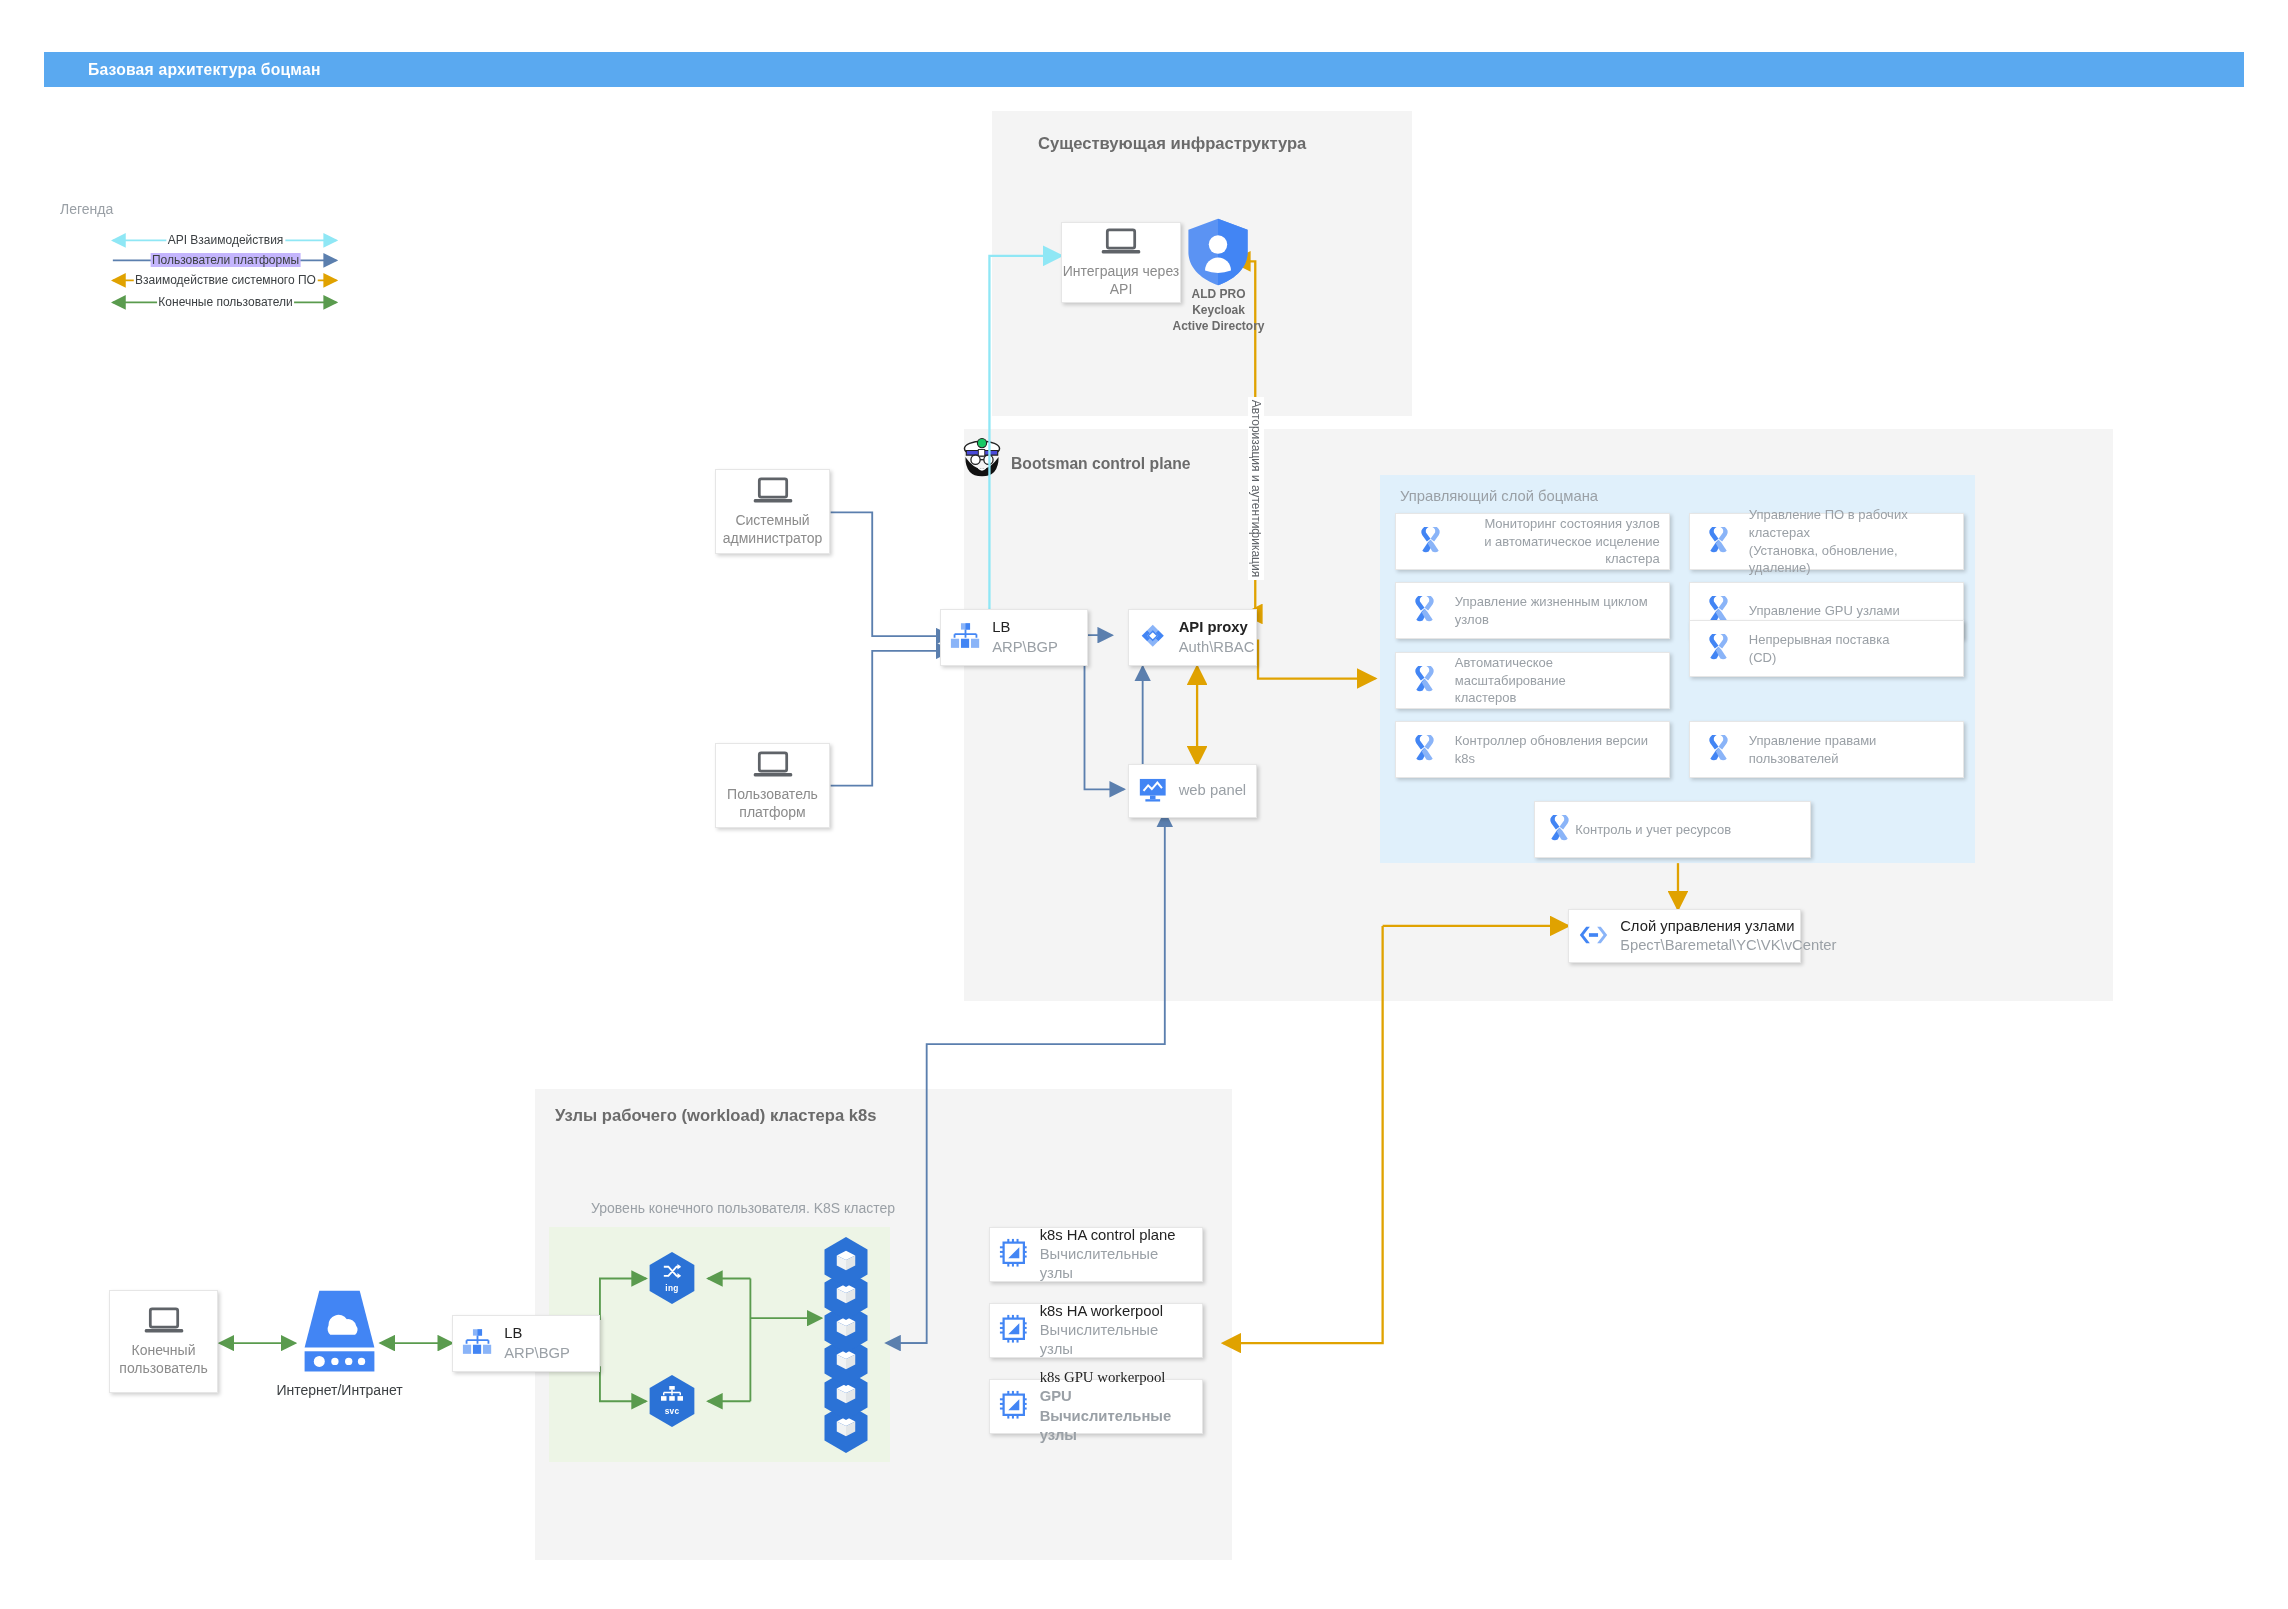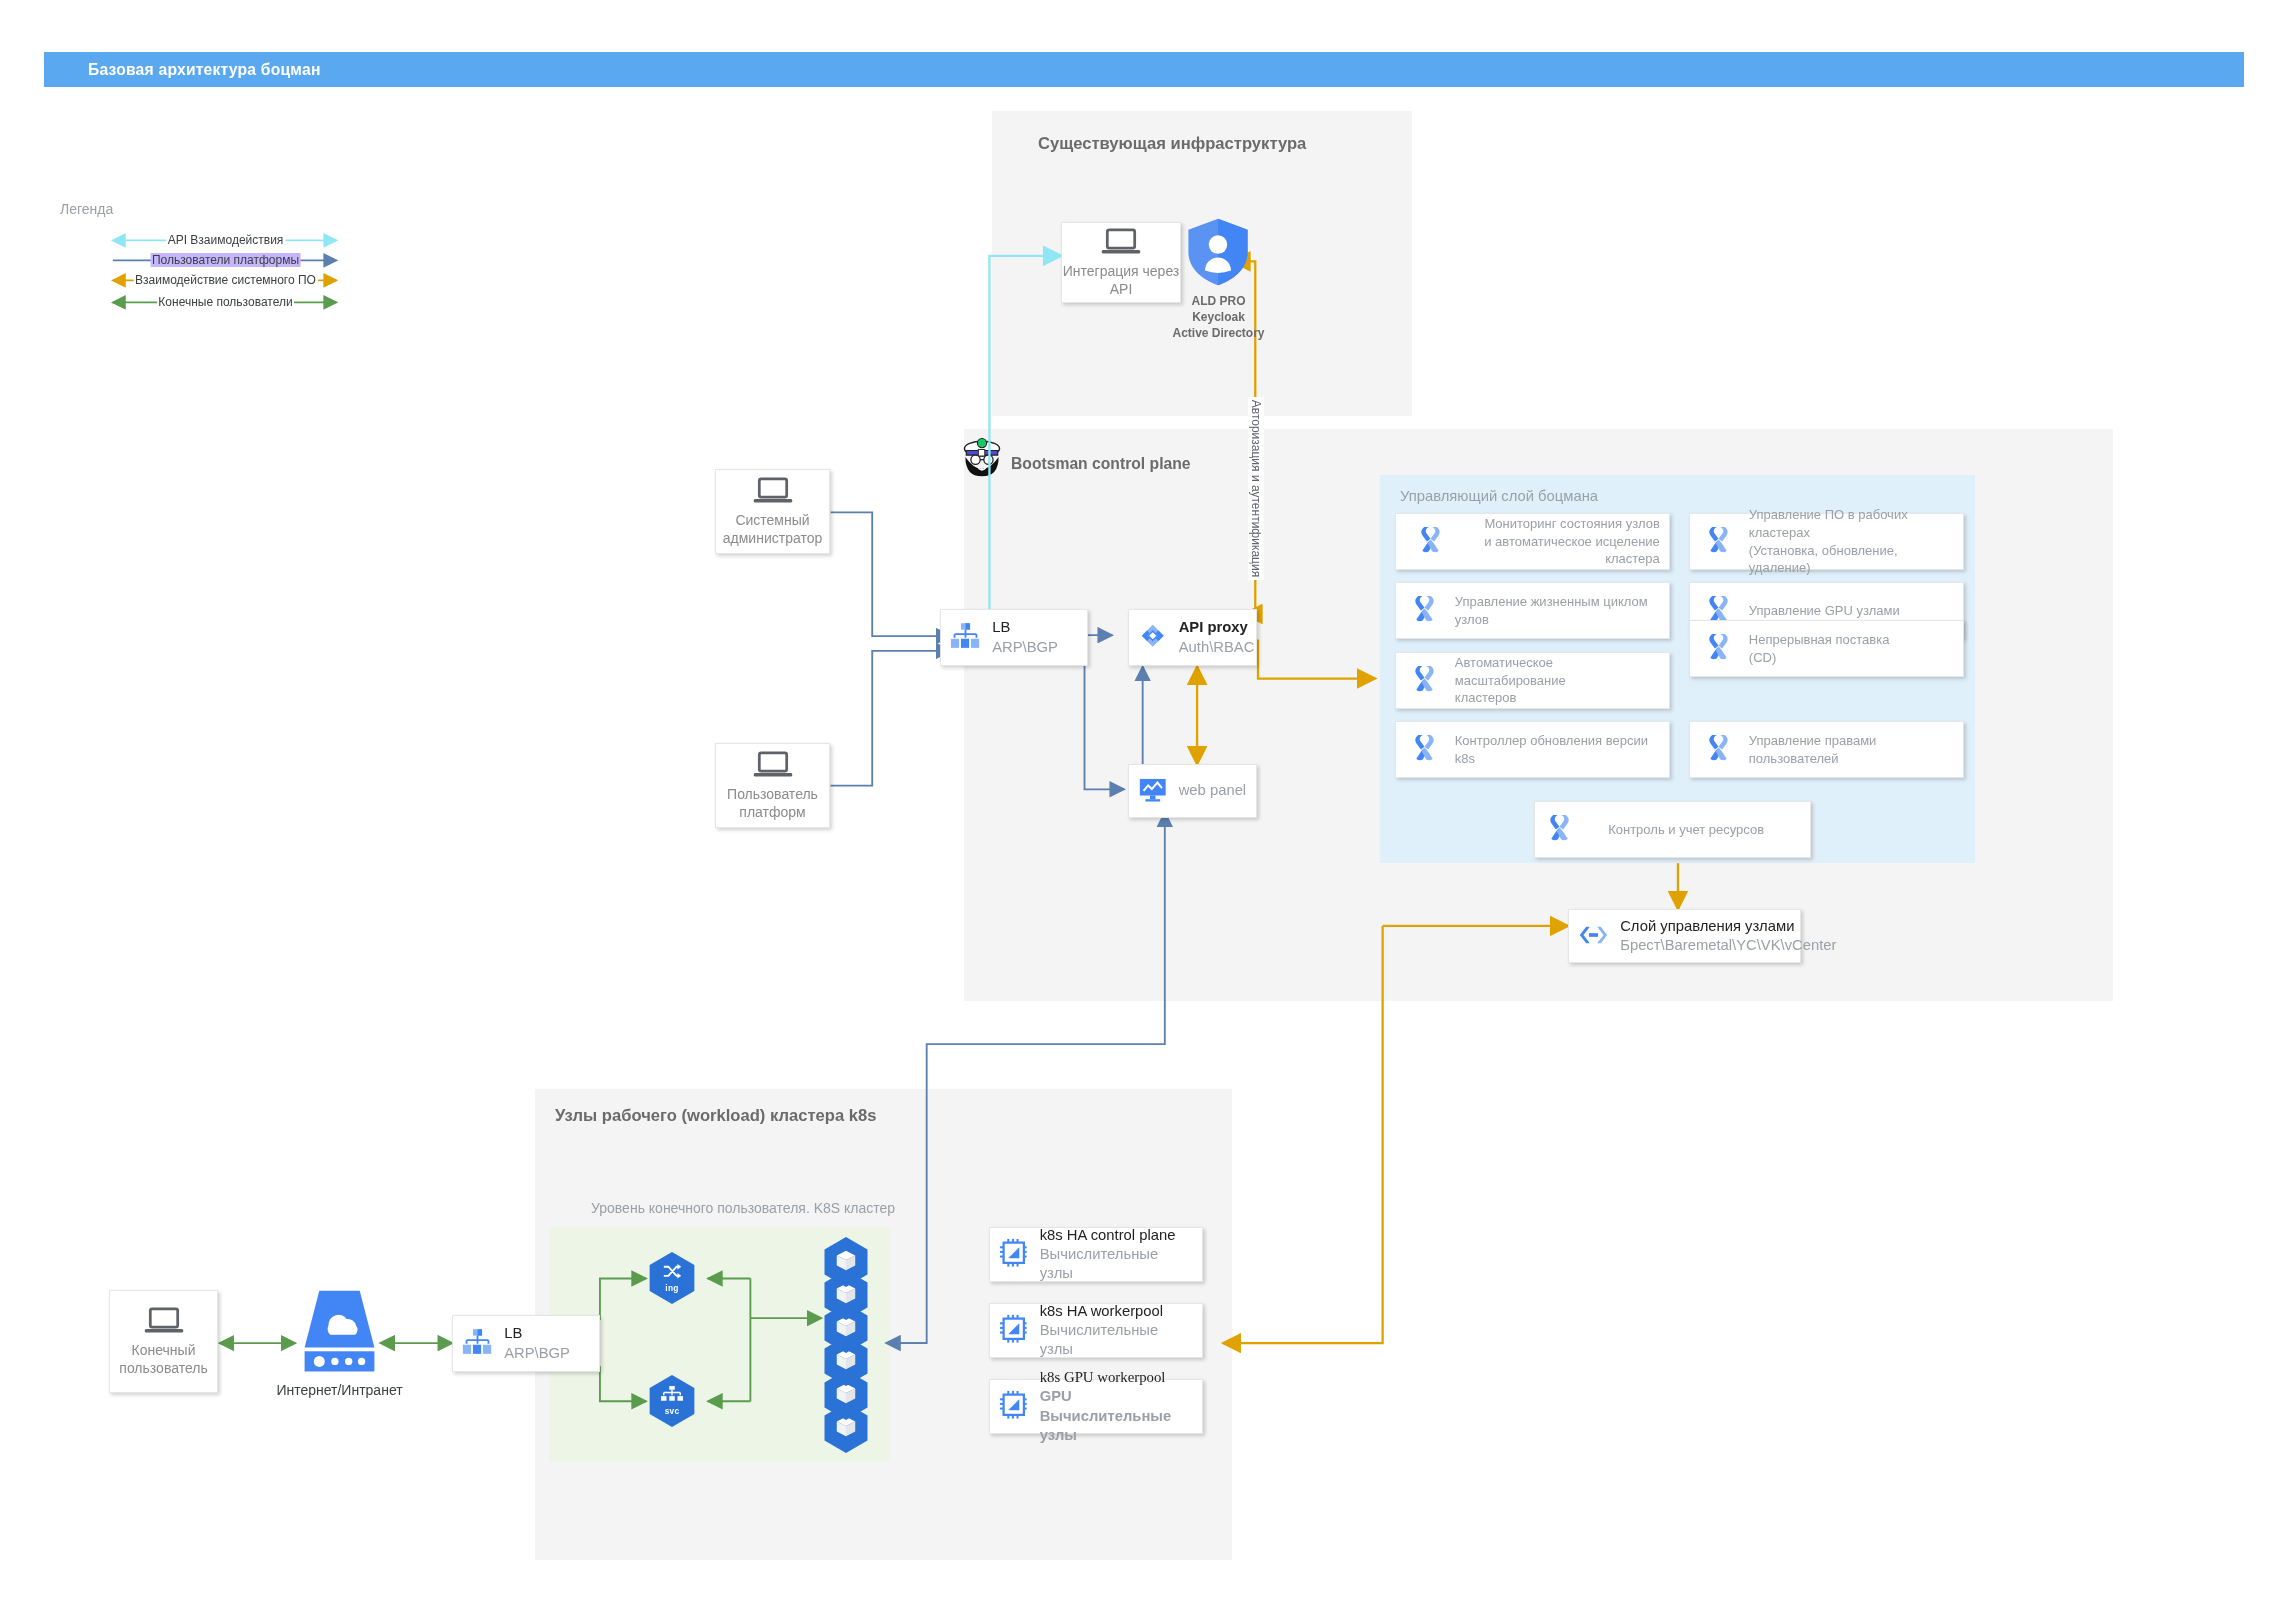--- a/index.html
+++ b/index.html
@@ -257,21 +257,21 @@
       <path d="M24 2 q5 4 2 9 l-5 7 l-4 -3 l5 -7 q1 -4 -3 -6 z" fill="#8ab4f8"></path>
       <path d="M17 16 l3 4 l-5 9 q-4 2 -7 -1 l6 -9 z" fill="#4285f4"></path>
       <path d="M17 16 l-3 4 l5 9 q4 2 7 -1 l-6 -9 z" fill="#8ab4f8"></path>
     </svg></span>
         <div class="ctext">
             <div class="t2" style="white-space:pre-line;font-size:13px;line-height:1.35;">Управление правами пользователей</div>
           </div>
       </div>
       </div>
       <div class="card" style="left: 1534px; top: 801px; width: 277px; height: 57px;">
-        <div class="crow" style="gap:33px;">
+        <div class="crow" style="gap:0;">
         <span><svg width="31" height="29.5" viewBox="0 0 34 32">
       <path d="M10 2 q-5 4 -2 9 l5 7 l4 -3 l-5 -7 q-1 -4 3 -6 z" fill="#4285f4"></path>
       <path d="M24 2 q5 4 2 9 l-5 7 l-4 -3 l5 -7 q1 -4 -3 -6 z" fill="#8ab4f8"></path>
       <path d="M17 16 l3 4 l-5 9 q-4 2 -7 -1 l6 -9 z" fill="#4285f4"></path>
       <path d="M17 16 l-3 4 l5 9 q4 2 7 -1 l-6 -9 z" fill="#8ab4f8"></path>
     </svg></span>
         <div class="ctext">
             <div class="t2" style="white-space:pre-line;font-size:13px;line-height:1.35;">Контроль и учет ресурсов</div>
           </div>
       </div>
@@ -367,21 +367,21 @@
   </div>
 
   <div style="position:absolute;left:1181px;top:215px;width:74px;height:74px;">
     <svg width="74" height="74" viewBox="0 0 80 80">
       <path d="M40 4 L72 16 V40 C72 58 57 70 40 76 C23 70 8 58 8 40 V16 Z" fill="#5b93f3"></path>
       <path d="M40 4 L72 16 V40 C72 58 57 70 40 76 Z" fill="#4285f4"></path>
       <circle cx="40" cy="32" r="10" fill="#ffffff"></circle>
       <path d="M40 46 a14 14 0 0 1 14 14 a40 40 0 0 1 -28 0 a14 14 0 0 1 14 -14z" fill="#ffffff"></path>
     </svg>
   </div>
-  <div class="cap-bold" style="left: 1163px; top: 293px; width: 111px; white-space: pre-line;">ALD PRO
+  <div class="cap-bold" style="left: 1163px; top: 286px; width: 111px; white-space: pre-line;">ALD PRO
 Keycloak
 Active Directory</div>
 
   <div class="card" style="left:715px;top:469px;width:115px;height:85px;">
     <div class="lap">
       <span>
         <svg width="42" height="29.5" viewBox="0 0 46 32">
             <rect x="8" y="3" width="30" height="20" rx="2" fill="none" stroke="#5f6368" stroke-width="3"></rect>
             <rect x="2" y="25" width="42" height="4" rx="1.5" fill="#5f6368"></rect>
           </svg>

